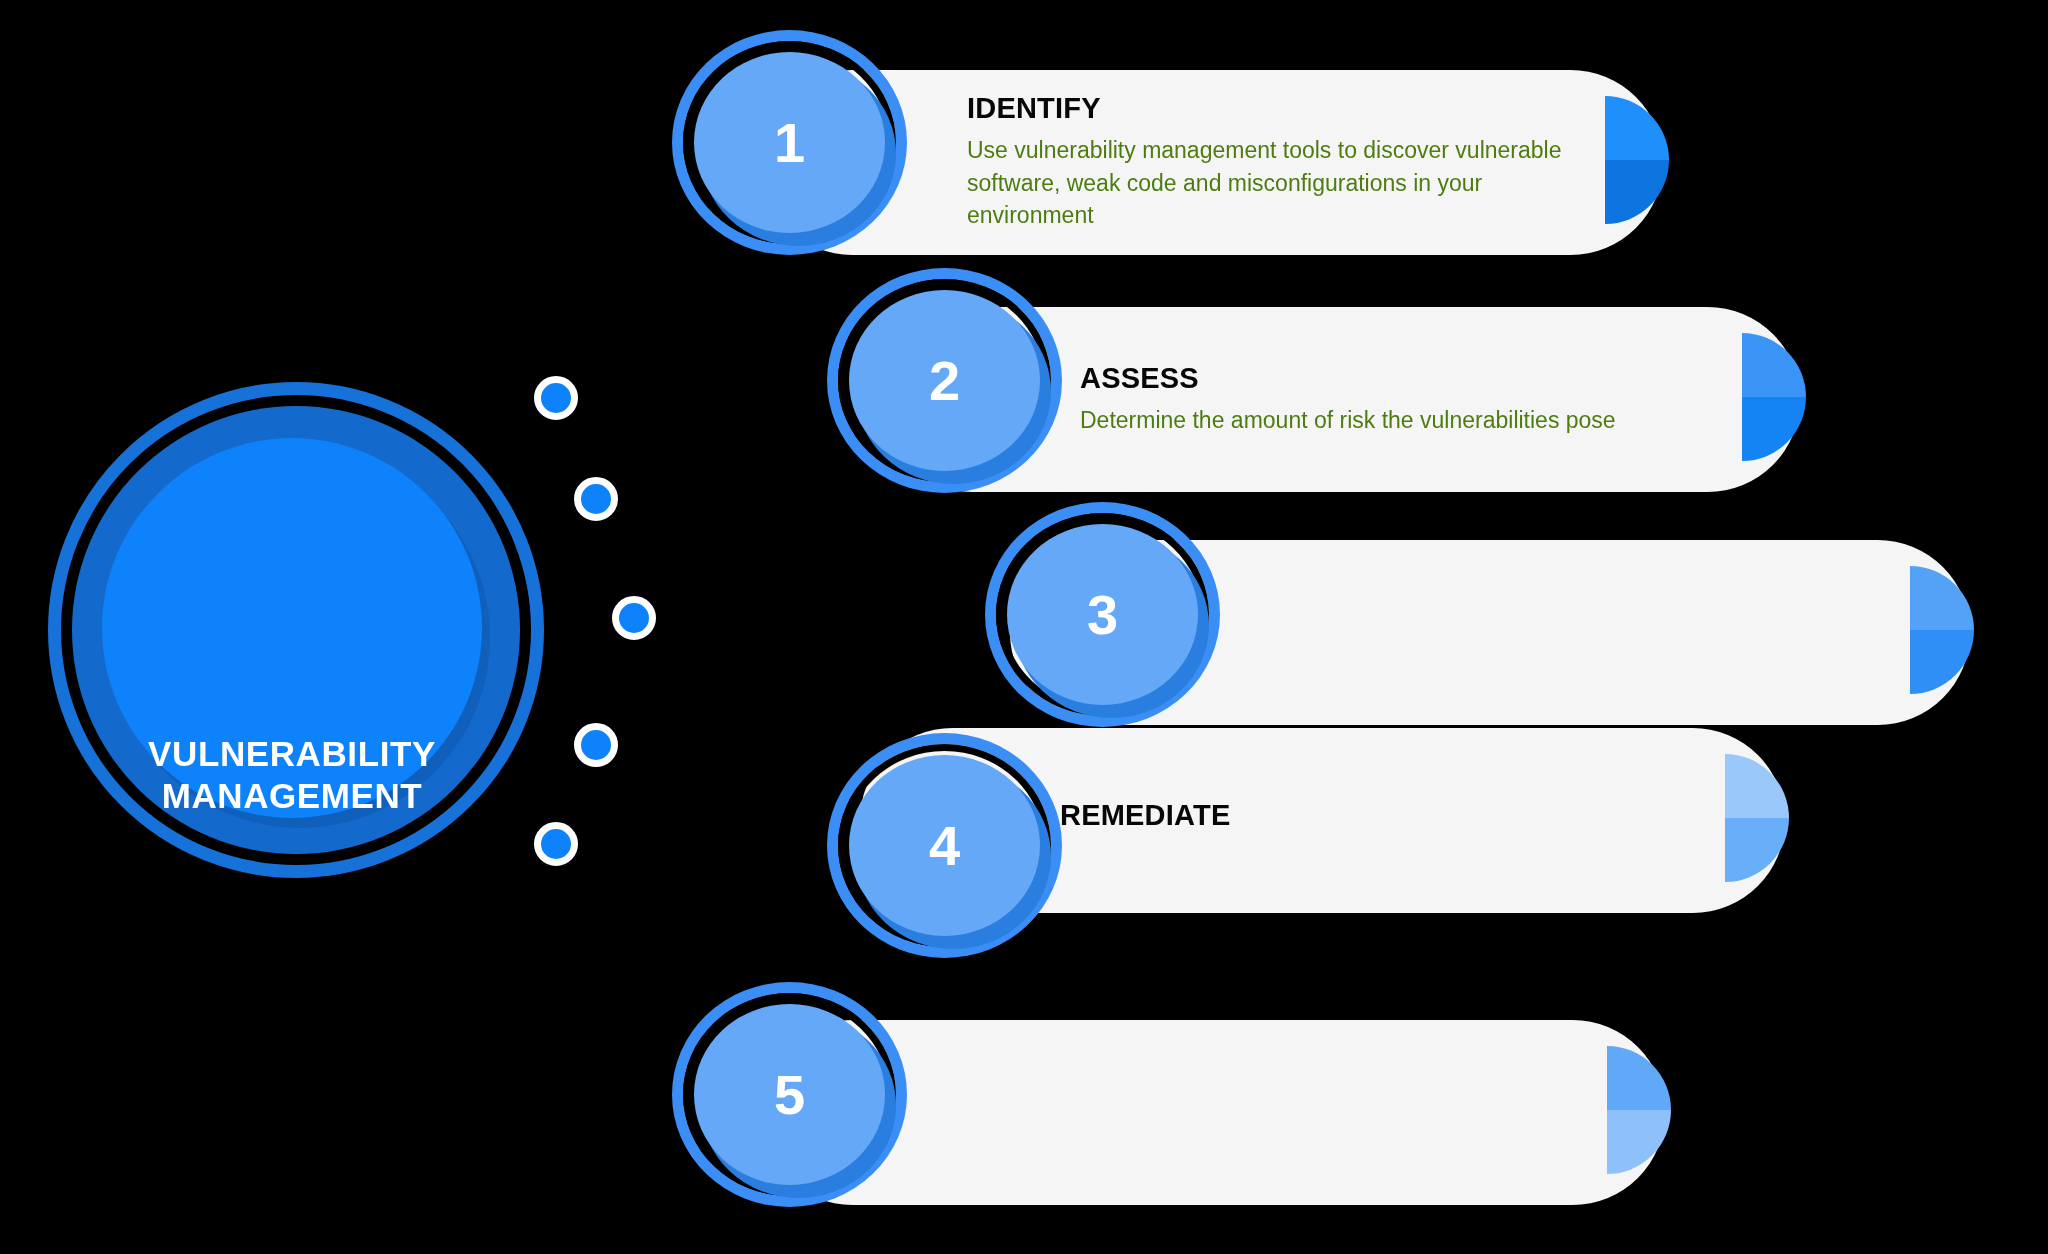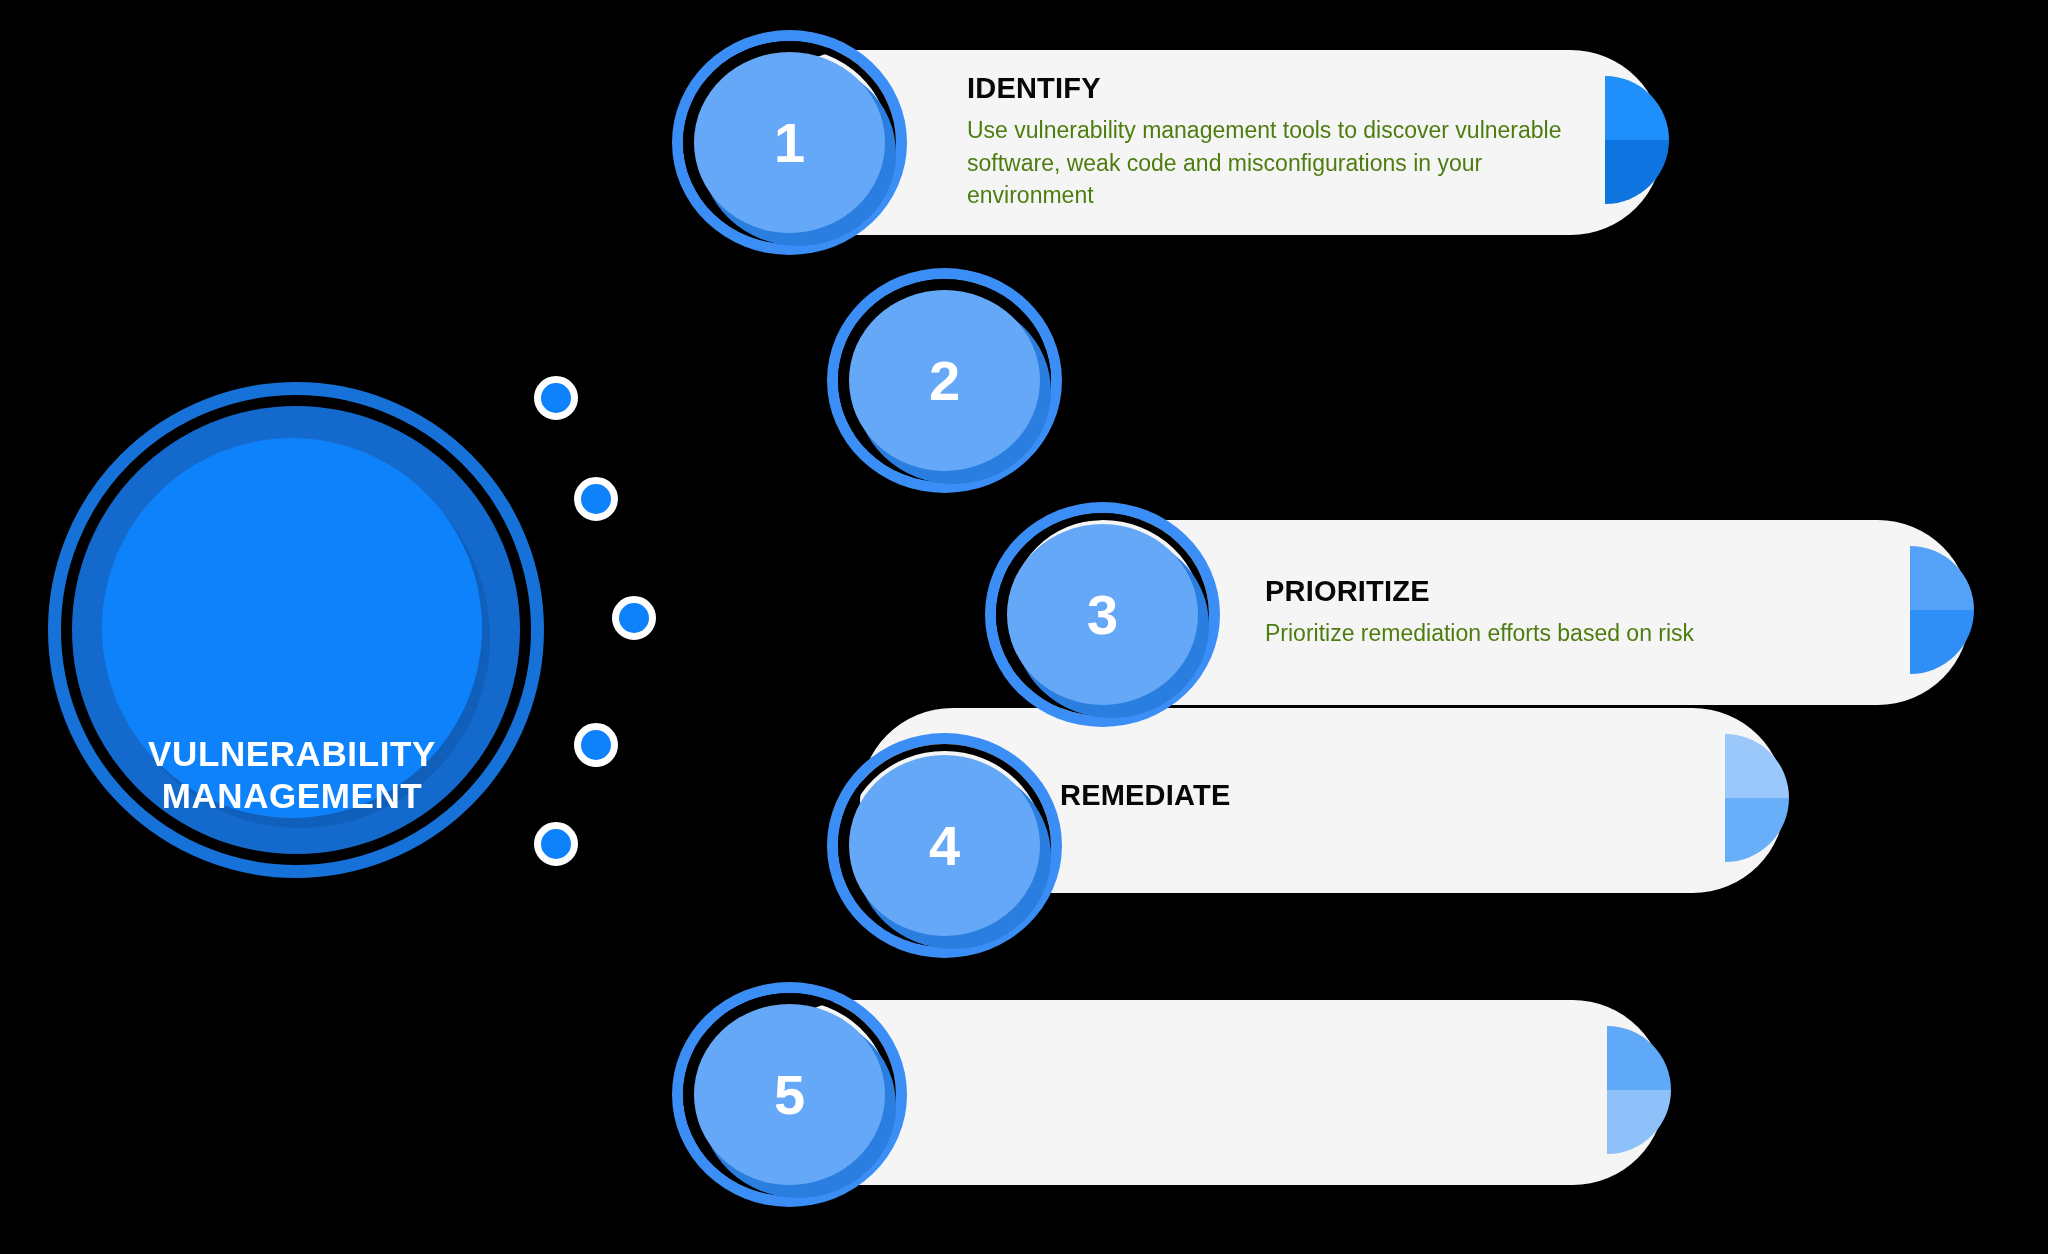--- a/index.html
+++ b/index.html
@@ -44,20 +44,21 @@
   .dot {
     position: absolute; border-radius: 50%;
     background: #0d82fb; border: 7px solid #ffffff;
   }
 
   
   .card {
     position: absolute; display: flex; align-items: center;
     background: #f5f5f5; border-radius: 130px;
     box-shadow: 10px 12px 0 rgba(0,0,0,0.16);
+    margin-top: 20px;
   }
   .card-body { position: relative; z-index: 2; }
   .card-title {
     color: #070707; font-weight: 700; letter-spacing: .2px;
     font-size: 29px; text-transform: uppercase; line-height: 1.1;
     margin-bottom: 9px;
   }
   .card-desc {
     color: #4d7c0f; font-size: 23px; line-height: 1.42;
     white-space: pre-line; font-weight: 400;
@@ -131,38 +132,44 @@
   </div>
   <div class="badge" style="left:672px; top:30px; width:235px; height:225px;">
     <div class="badge-outer"></div>
     <div class="badge-black"></div>
     <div class="badge-shadow"></div>
     <div class="badge-inner">
       <span class="badge-num">1</span>
     </div>
   </div>
 
+  <div class="card" style="left:880px; top:287px; width:920px; height:185px;">
+    <div class="pie" style="right:-6px; top:26px; width:128px; height:128px;">
+      <div class="q tr" style="background:#3a95f7;"></div>
+      <div class="q br" style="background:#1484f5;"></div>
+    </div>
+    <div class="card-body" style="margin-left:200px; width:620px;">
+      <div class="card-title">ASSESS</div>
+      <div class="card-desc">Determine the amount of risk the vulnerabilities pose</div>
+    </div>
+  </div>
   <div class="badge" style="left:827px; top:268px; width:235px; height:225px;">
     <div class="badge-outer"></div>
     <div class="badge-black"></div>
     <div class="badge-shadow"></div>
     <div class="badge-inner">
       <span class="badge-num">2</span>
     </div>
   </div>
 
   <div class="card" style="left:1010px; top:520px; width:960px; height:185px;">
     <div class="pie" style="right:-4px; top:26px; width:128px; height:128px;">
       <div class="q tr" style="background:#54a2f8;"></div>
       <div class="q br" style="background:#2f8ff6;"></div>
     </div>
-    <div class="card-body" style="margin-left:255px; width:640px;">
-      <div class="card-title">PRIORITIZE</div>
-      <div class="card-desc">Prioritize remediation efforts based on risk</div>
-    </div>
   </div>
   <div class="badge" style="left:985px; top:502px; width:235px; height:225px;">
     <div class="badge-outer"></div>
     <div class="badge-black"></div>
     <div class="badge-shadow"></div>
     <div class="badge-inner">
       <span class="badge-num">3</span>
     </div>
   </div>
 

